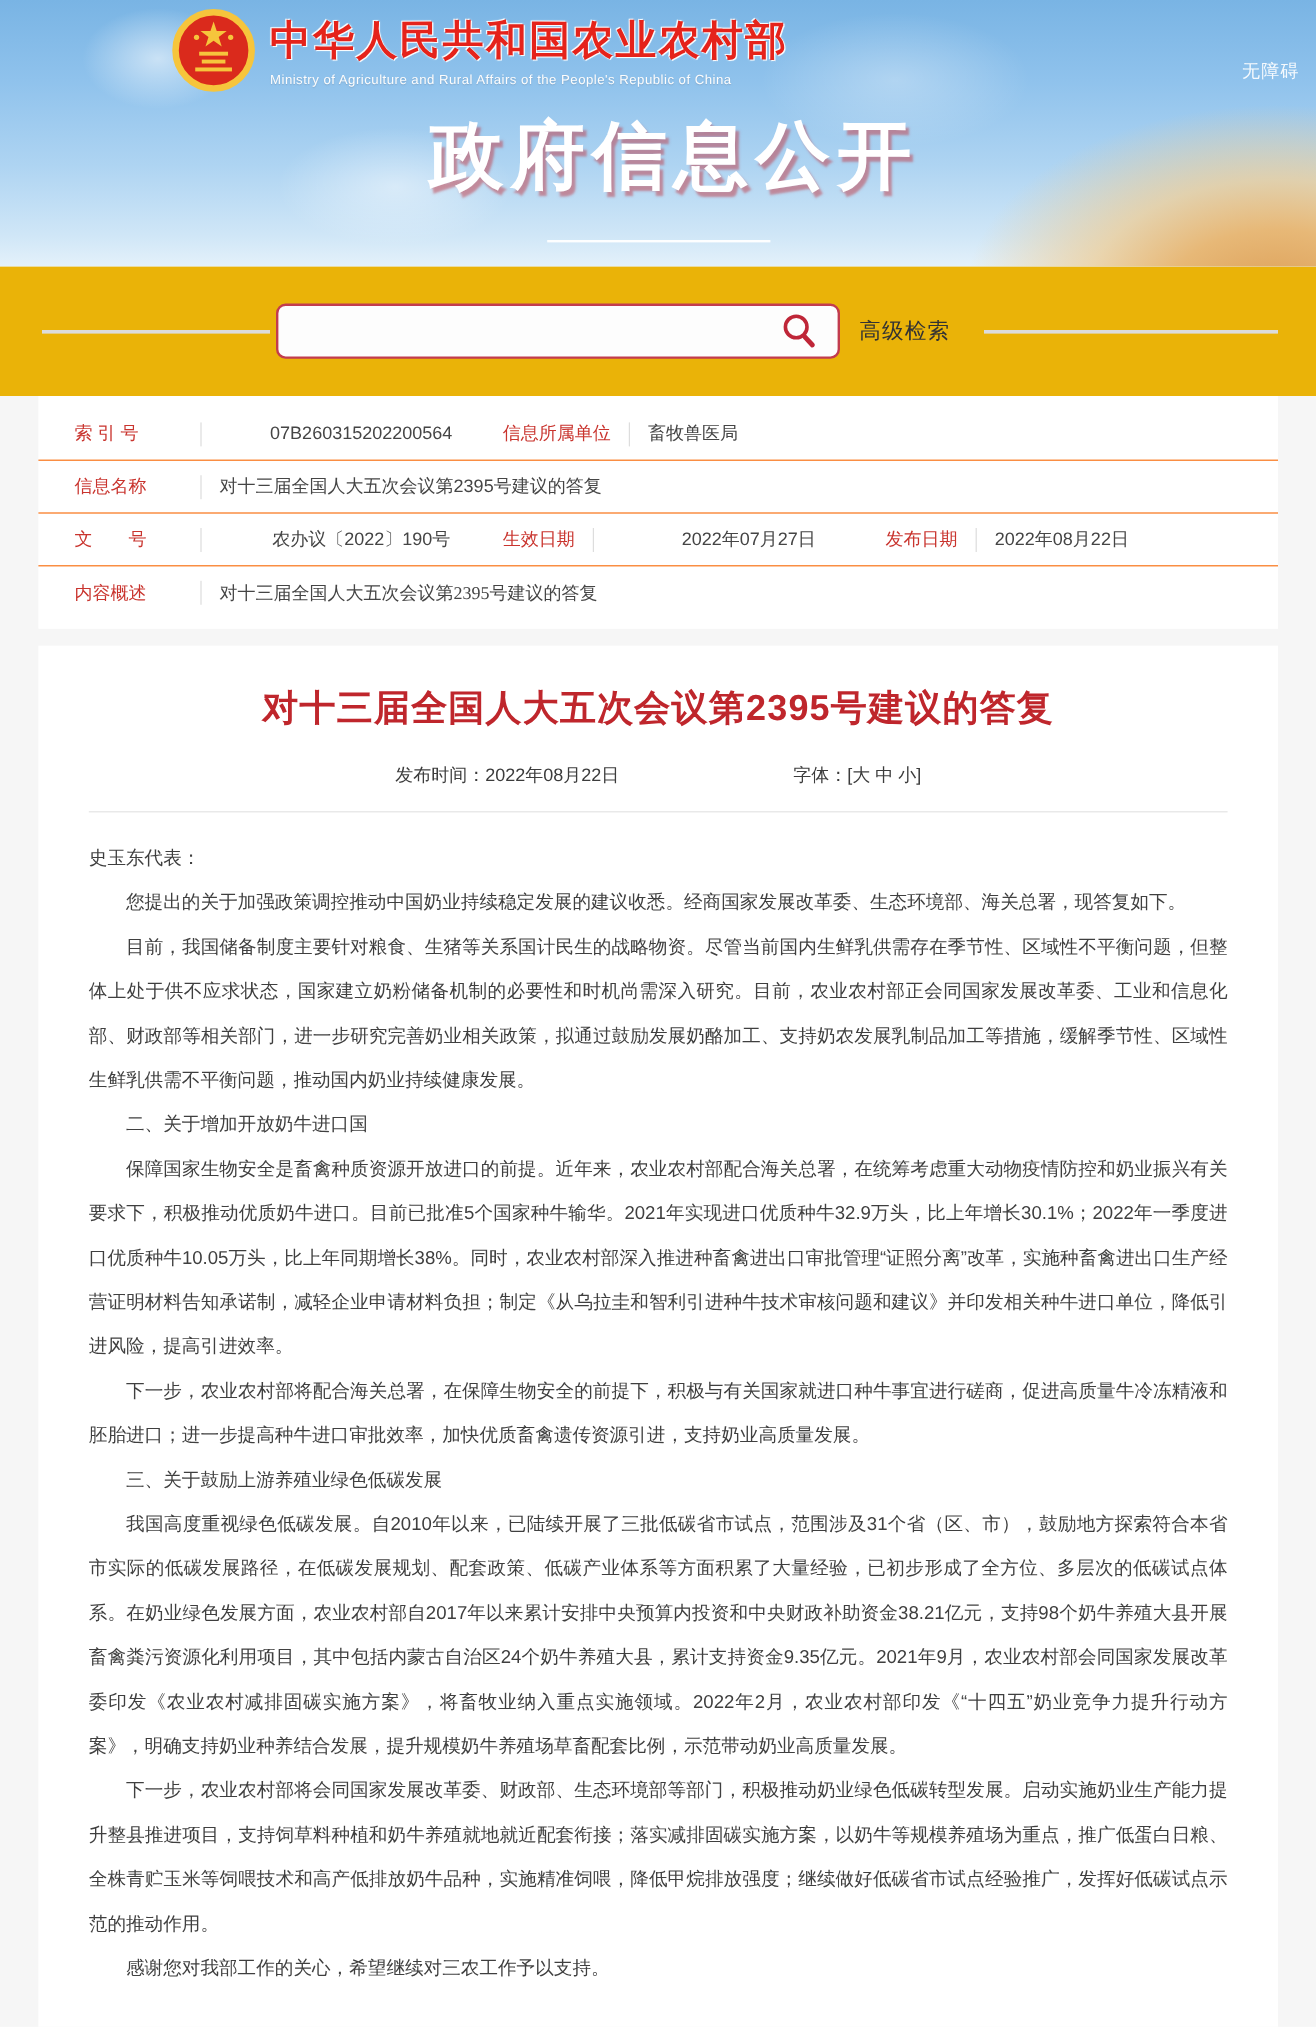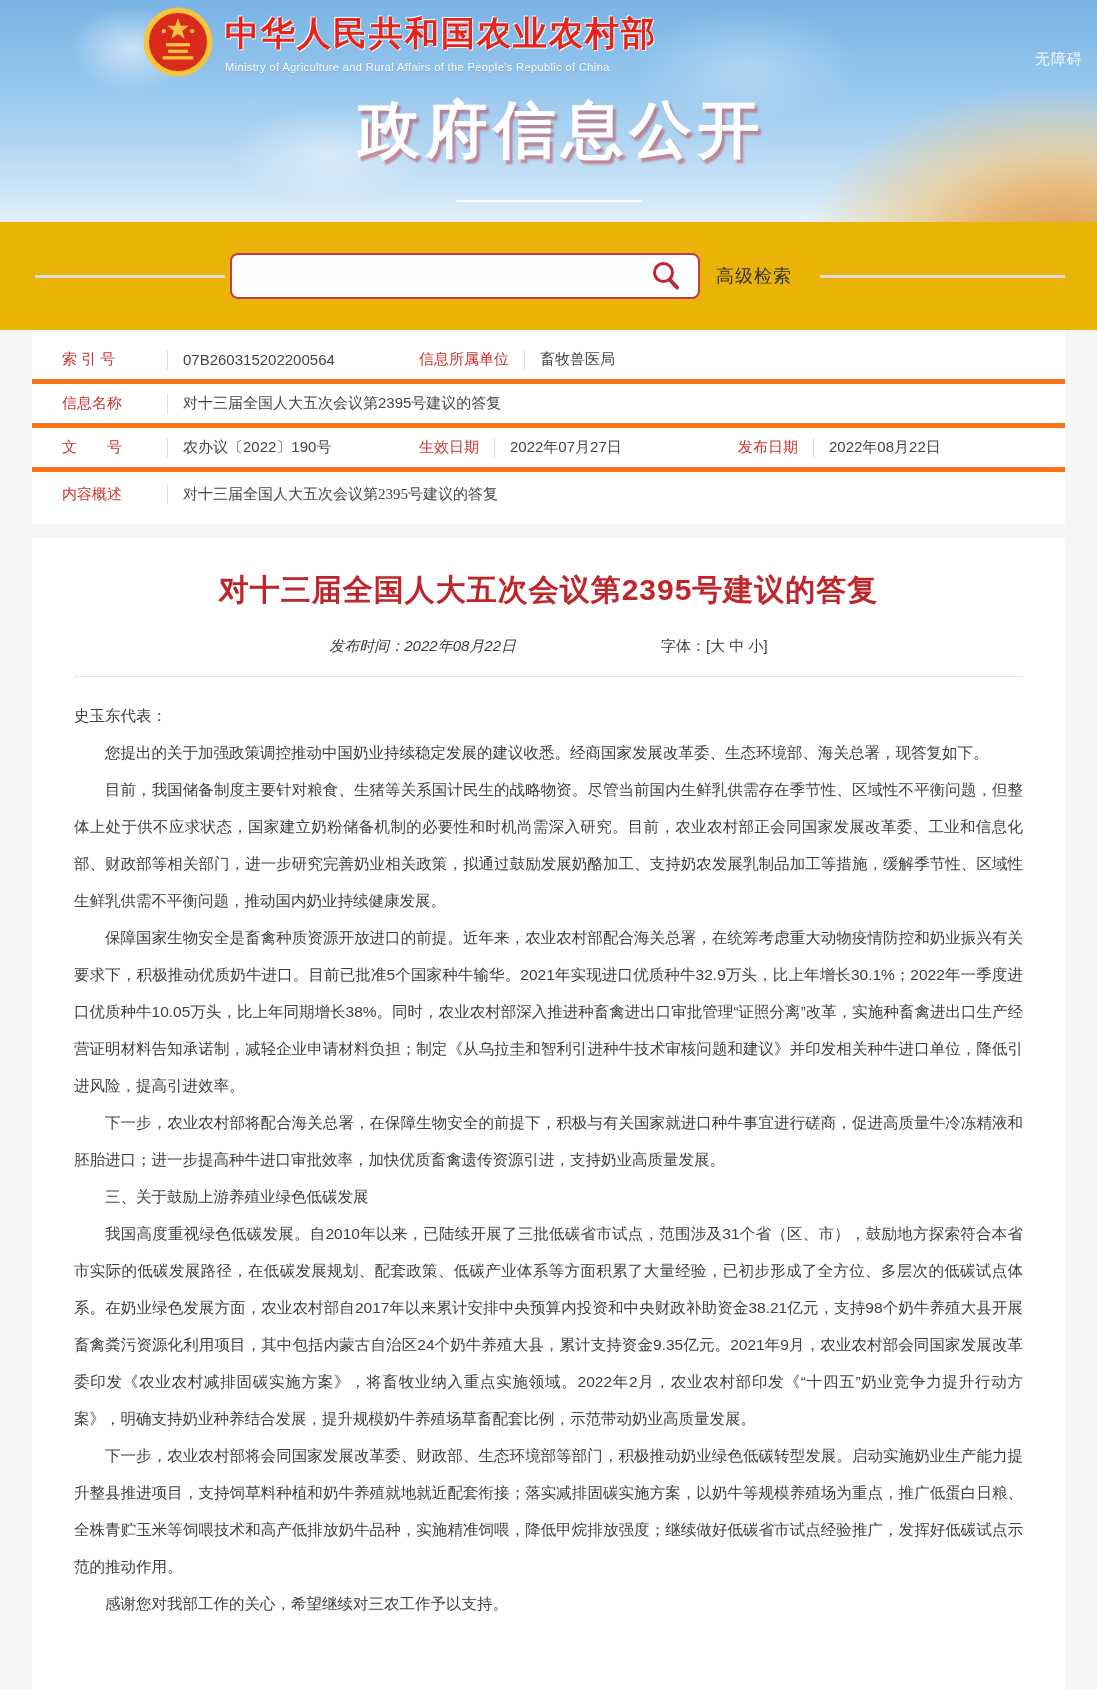--- a/index.html
+++ b/index.html
@@ -42,33 +42,33 @@
     margin-left:5px; width:470px; height:46px; background:#fdfdfd;
     border:2px solid #c23c4e; border-radius:8px;
     display:flex; align-items:center; justify-content:flex-end; padding-right:14px;
   }
   .search-btn{ background:none; border:none; cursor:pointer; width:36px; height:36px; }
   .search-input{ flex:1; height:100%; border:none; outline:none; background:transparent; font-size:16px; padding:0 12px; color:#333; }
   .adv-search{ margin-left:16px; margin-right:28px; font-size:18px; color:#333; text-decoration:none; letter-spacing:1px; white-space:nowrap; }
 
   
   .meta-card{ margin:0 32px; background:#fff; padding:10px 0 8px; }
-  .meta-row{ display:flex; align-items:center; height:44px; border-bottom:5px solid #f97316; }
+  .meta-row{ display:flex; align-items:center; height:44px; border-bottom:1px solid #f97316; }
   .meta-row:last-child{ border-bottom:none;font-family:Liberation Serif, serif; }
   .m-label{ color:#c9342e; font-size:15px; flex:0 0 auto; white-space:nowrap; }
   .m-label.first{ margin-left:30px; width:90px; }
   .m-sep{ width:1px; height:20px; background:#ddd; margin:0 15px; flex:0 0 auto; }
-  .m-value{ color:#454545; font-size:15px; white-space:nowrap; }
+  .m-value{ color:#454545; font-size:15px; white-space:nowrap;text-align:center; }
   .w230{ width:236px; } .w225{ width:228px; }
 
   
   .article-card{ margin:14px 32px 0; background:#fff; padding:28px 42px 80px; min-height:1120px; }
   .article-title{ text-align:center; color:#bf262c; font-size:30px; font-weight:bold; letter-spacing:1px; margin-top:4px; }
   .article-meta{ display:flex; justify-content:center; margin-top:26px; font-size:15px; color:#3c3c3c; }
-  .article-meta .pub{ margin-right:145px;font-style:italic; }
+  .article-meta .pub{ margin-right:145px; }
   .font-sizes{ cursor:pointer; }
   .article-divider{ height:1px; background:#e4e4e4; margin:20px 0 20px; }
   .article-body p{ font-size:15.5px; color:#3f3f3f; line-height:37px; text-indent:2em; text-align:justify; }
   .article-body p.greeting{ text-indent:0; }
 </style>
 </head>
 <body>
 
 <header class="site-header">
   <span class="accessibility">无障碍</span>
@@ -149,20 +149,21 @@
       <span>字体：</span><span class="font-sizes">[大 中 小]</span>
     </span>
   </div>
 
   <div class="article-divider"></div>
 
   <div class="article-body">
     <p class="greeting">史玉东代表：</p>
     <p>您提出的关于加强政策调控推动中国奶业持续稳定发展的建议收悉。经商国家发展改革委、生态环境部、海关总署，现答复如下。</p>
     <p>目前，我国储备制度主要针对粮食、生猪等关系国计民生的战略物资。尽管当前国内生鲜乳供需存在季节性、区域性不平衡问题，但整体上处于供不应求状态，国家建立奶粉储备机制的必要性和时机尚需深入研究。目前，农业农村部正会同国家发展改革委、工业和信息化部、财政部等相关部门，进一步研究完善奶业相关政策，拟通过鼓励发展奶酪加工、支持奶农发展乳制品加工等措施，缓解季节性、区域性生鲜乳供需不平衡问题，推动国内奶业持续健康发展。</p>
+    <p>二、关于增加开放奶牛进口国</p>
     <p>保障国家生物安全是畜禽种质资源开放进口的前提。近年来，农业农村部配合海关总署，在统筹考虑重大动物疫情防控和奶业振兴有关要求下，积极推动优质奶牛进口。目前已批准5个国家种牛输华。2021年实现进口优质种牛32.9万头，比上年增长30.1%；2022年一季度进口优质种牛10.05万头，比上年同期增长38%。同时，农业农村部深入推进种畜禽进出口审批管理“证照分离”改革，实施种畜禽进出口生产经营证明材料告知承诺制，减轻企业申请材料负担；制定《从乌拉圭和智利引进种牛技术审核问题和建议》并印发相关种牛进口单位，降低引进风险，提高引进效率。</p>
     <p>下一步，农业农村部将配合海关总署，在保障生物安全的前提下，积极与有关国家就进口种牛事宜进行磋商，促进高质量牛冷冻精液和胚胎进口；进一步提高种牛进口审批效率，加快优质畜禽遗传资源引进，支持奶业高质量发展。</p>
     <p>三、关于鼓励上游养殖业绿色低碳发展</p>
     <p>我国高度重视绿色低碳发展。自2010年以来，已陆续开展了三批低碳省市试点，范围涉及31个省（区、市），鼓励地方探索符合本省市实际的低碳发展路径，在低碳发展规划、配套政策、低碳产业体系等方面积累了大量经验，已初步形成了全方位、多层次的低碳试点体系。在奶业绿色发展方面，农业农村部自2017年以来累计安排中央预算内投资和中央财政补助资金38.21亿元，支持98个奶牛养殖大县开展畜禽粪污资源化利用项目，其中包括内蒙古自治区24个奶牛养殖大县，累计支持资金9.35亿元。2021年9月，农业农村部会同国家发展改革委印发《农业农村减排固碳实施方案》，将畜牧业纳入重点实施领域。2022年2月，农业农村部印发《“十四五”奶业竞争力提升行动方案》，明确支持奶业种养结合发展，提升规模奶牛养殖场草畜配套比例，示范带动奶业高质量发展。</p>
     <p>下一步，农业农村部将会同国家发展改革委、财政部、生态环境部等部门，积极推动奶业绿色低碳转型发展。启动实施奶业生产能力提升整县推进项目，支持饲草料种植和奶牛养殖就地就近配套衔接；落实减排固碳实施方案，以奶牛等规模养殖场为重点，推广低蛋白日粮、全株青贮玉米等饲喂技术和高产低排放奶牛品种，实施精准饲喂，降低甲烷排放强度；继续做好低碳省市试点经验推广，发挥好低碳试点示范的推动作用。</p>
     <p>感谢您对我部工作的关心，希望继续对三农工作予以支持。</p>
   </div>
 
 </article>
 

